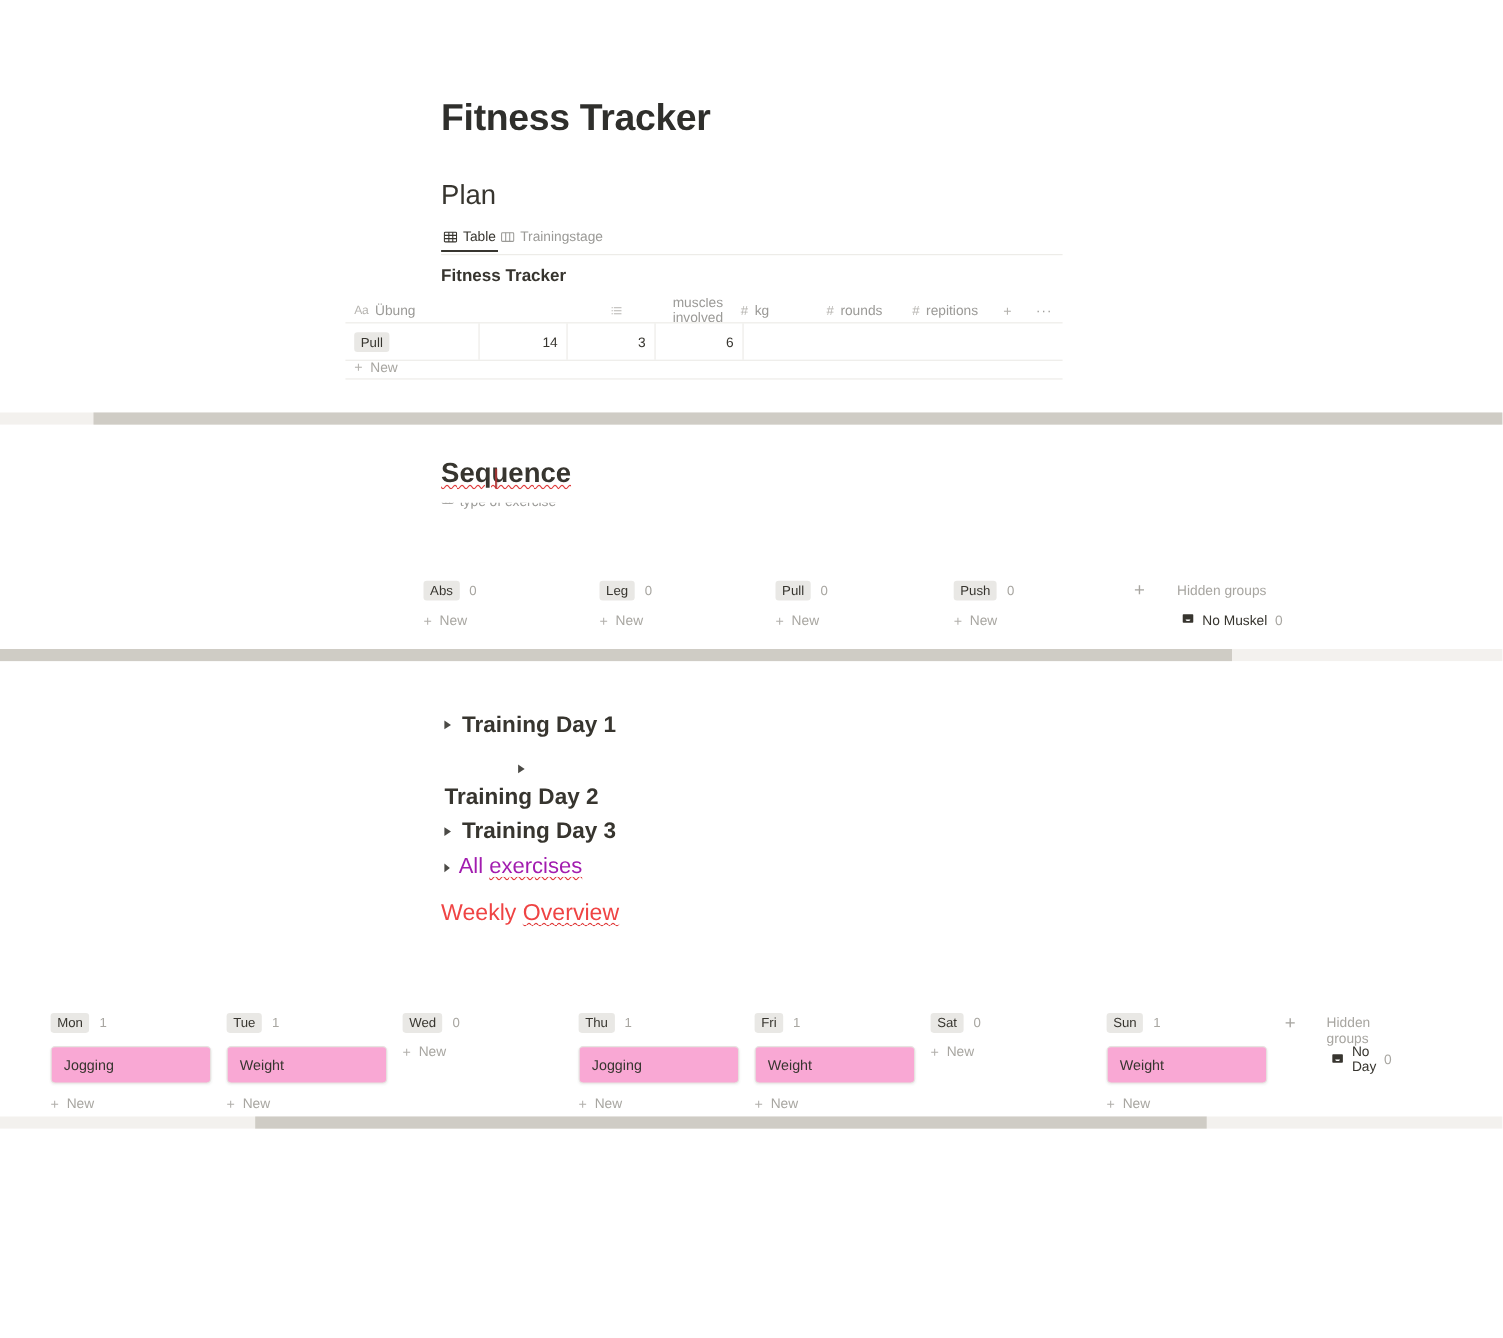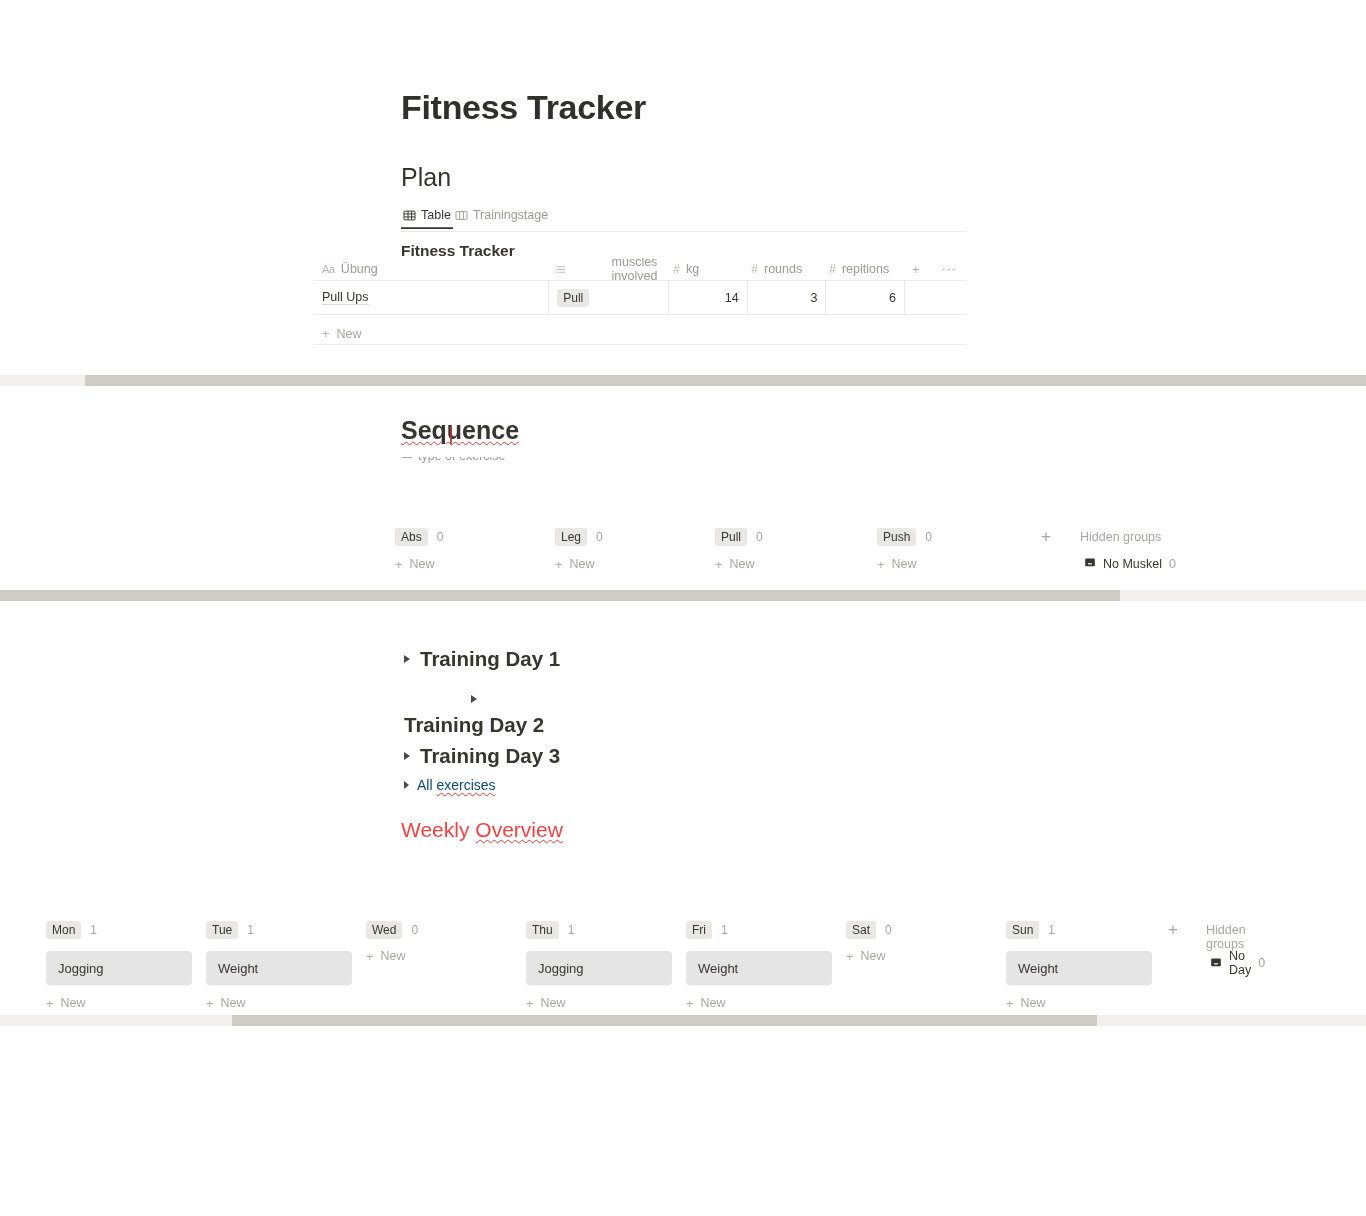--- a/index.html
+++ b/index.html
@@ -88,21 +88,21 @@
     top: 242px;
     font-size: 15.5px;
     font-weight: 700;
     color: #37352f;
   }
 
   
   #plan-table {
     position: absolute;
     left: 314px;
-    top: 258px;
+    top: 271px;
     width: 652px;
     font-size: 12.5px;
   }
   #plan-table .thead, #plan-table .trow {
     display: flex;
     align-items: stretch;
   }
   #plan-table .thead {
     height: 22px;
     color: #9b9a97;
@@ -210,21 +210,21 @@
     align-items: center;
     gap: 5px;
     font-size: 12.5px;
     color: #9b9a97;
     white-space: nowrap;
   }
 
   
   #seq-board {
     position: absolute;
-    left: 395px;
+    left: 385px;
     top: 527px;
     width: 960px;
     height: 56px;
     text-decoration: underline;
   }
   .bgroup { position: absolute; top: 0; }
   .bgroup-hdr {
     display: flex;
     align-items: center;
     gap: 9px;
@@ -278,21 +278,21 @@
     border-left: 6px solid #4b4a46;
     border-top: 4.5px solid transparent;
     border-bottom: 4.5px solid transparent;
   }
   .tri.small {
     border-left-width: 5px;
     border-top-width: 4px;
     border-bottom-width: 4px;
   }
   .toggle-h2 { font-size: 20.5px; font-weight: 600; color: #37352f; }
-  .toggle-txt { font-size: 14px; color: #0c4a6e; }
+  .toggle-txt { font-size: 20px; color: #a21caf; }
 
   
   #weekly-heading {
     position: absolute;
     left: 401px;
     top: 818px;
     font-size: 21px;
     font-weight: 400;
     color: #ef4444;
   }
@@ -312,21 +312,21 @@
     gap: 9px;
     height: 20px;
     font-size: 12px;
   }
   .wgroup-hdr .cnt { color: #a8a6a1; font-size: 12px; }
   .wcard {
     margin-top: 11px;
     width: 146px;
     height: 34px;
     box-sizing: border-box;
-    background: #e5e5e5;
+    background: #f9a8d4;
     border: 1px solid #e6e4e0;
     border-radius: 4px;
     box-shadow: 0 1px 2px rgba(15,15,15,0.05);
     display: flex;
     align-items: center;
     padding: 0 11px;
     font-size: 13px;
     color: #37352f;
     cursor: pointer;
   }
@@ -416,23 +416,20 @@
     </div>
     <div class="th c-plus">
       <span class="plus-glyph">+</span>
     </div>
     <div class="th c-dots">
       <span class="muted" style="font-size:12px;letter-spacing:1px;">···</span>
     </div>
   </div>
 
   <div class="trow">
-    <div class="td c-name">
-      <span class="cell-link">Pull Ups</span>
-    </div>
     <div class="td c-tags">
       <span class="pill">Pull</span>
     </div>
     <div class="td c-num">14</div>
     <div class="td c-num">3</div>
     <div class="td c-num">6</div>
     <div class="td c-blank last"></div>
   </div>
 </div>
 

